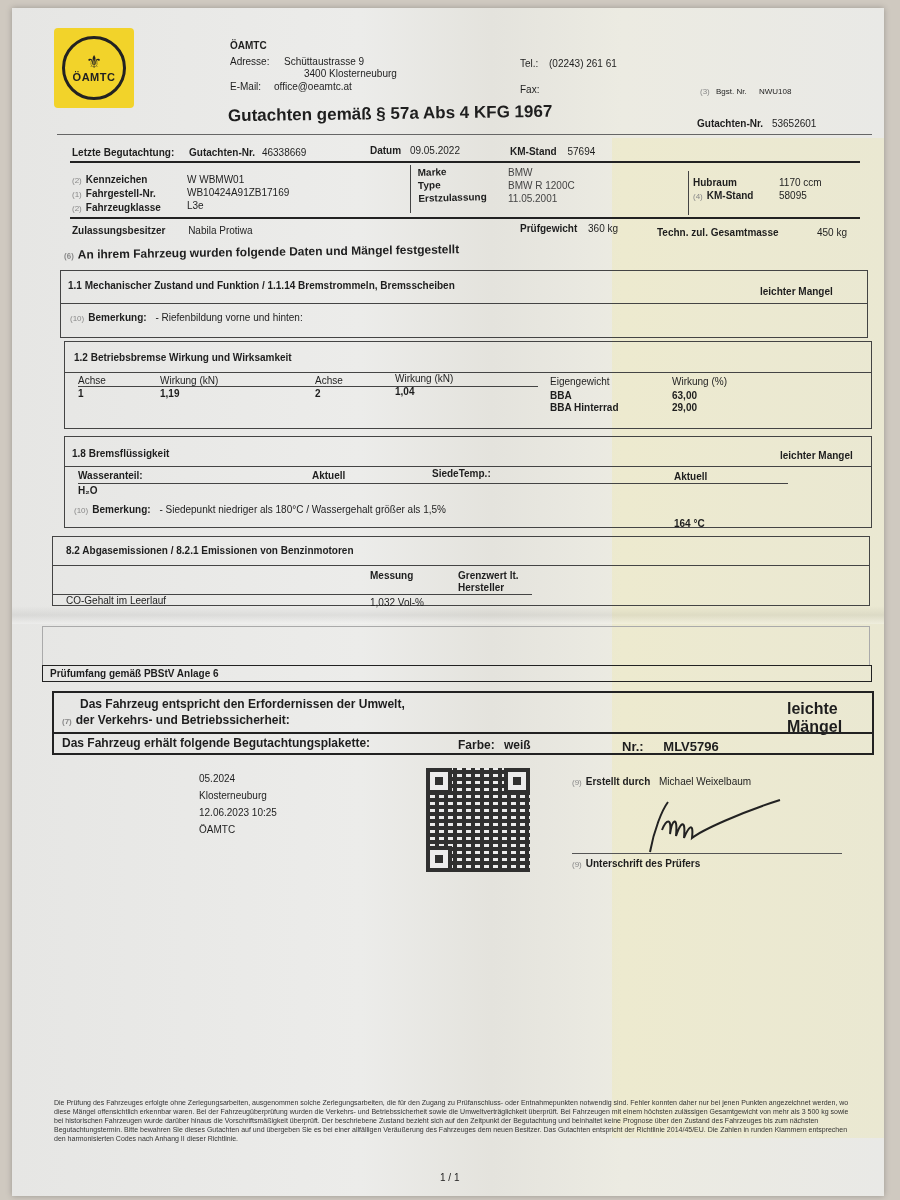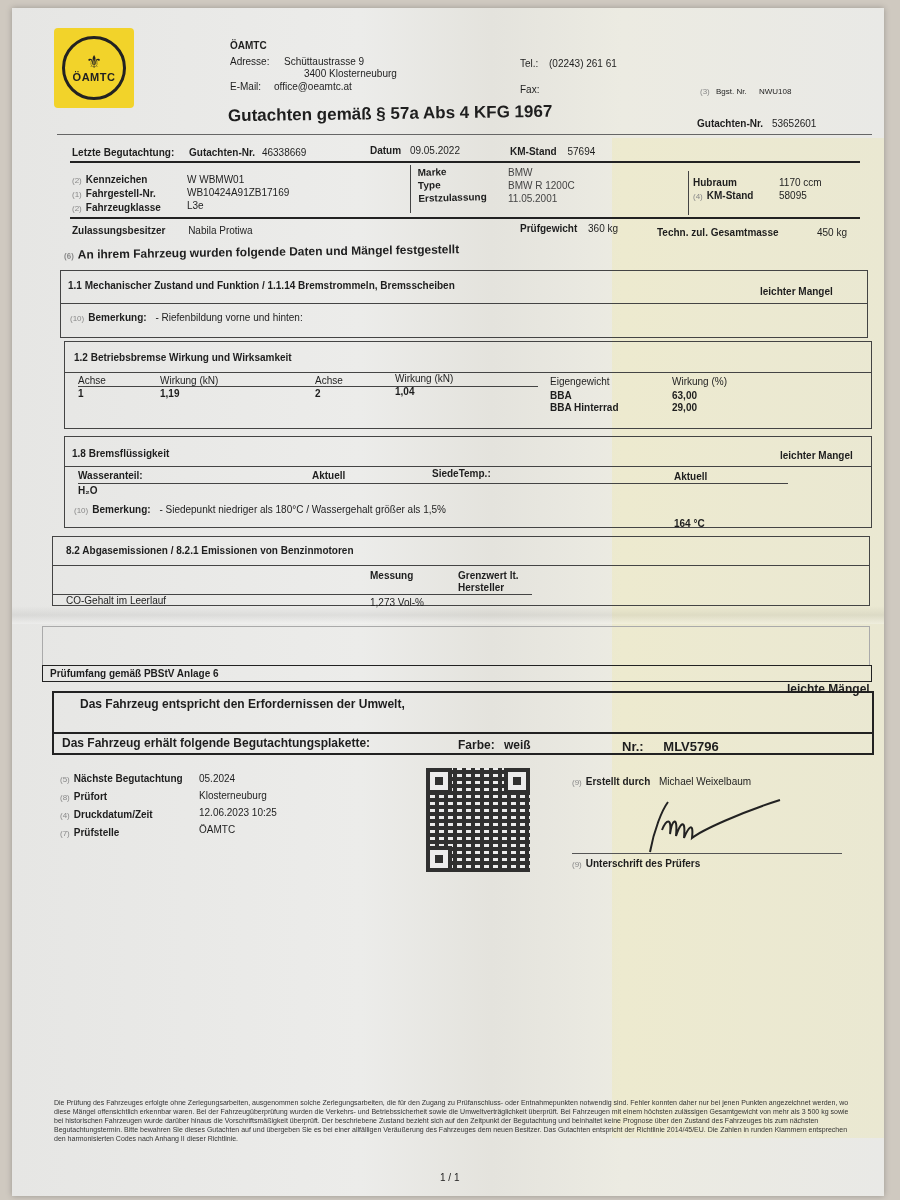--- a/index.html
+++ b/index.html
@@ -213,49 +213,44 @@
     <span style="margin-left:6px;">- Siedepunkt niedriger als 180°C / Wassergehalt größer als 1,5%</span>
   </div>
 
   <div class="box" style="left:40px; top:528px; width:818px; height:70px;"></div>
   <div class="abs small label" style="left:54px; top:537px;">8.2 Abgasemissionen / 8.2.1 Emissionen von Benzinmotoren</div>
   <div class="row-line" style="left:40px; top:557px; width:818px;"></div>
   <div class="abs small label" style="left:358px; top:562px;">Messung</div>
   <div class="abs small label" style="left:446px; top:562px; width:70px; line-height:12px;">Grenzwert lt. Hersteller</div>
   <div class="row-line" style="left:40px; top:586px; width:480px;"></div>
   <div class="abs small" style="left:54px; top:587px;">CO-Gehalt im Leerlauf</div>
-  <div class="abs small" style="left:358px; top:589px;">1,273 Vol-%</div>
+  <div class="abs small" style="left:358px; top:589px;">1,032 Vol-%</div>
 
   <div class="box" style="left:30px; top:618px; width:828px; height:40px; border-color:#aaa;"></div>
 
   <div class="box" style="left:30px; top:657px; width:830px; height:17px; border:1.5px solid #222;"></div>
   <div class="abs small label" style="left:38px; top:660px;">Prüfumfang gemäß PBStV Anlage 6</div>
 
   <div class="box" style="left:40px; top:683px; width:822px; height:64px; border:2px solid #222;"></div>
   <div class="abs" style="left:50px; top:688px; font-size:12px; font-weight:bold; line-height:16px;">
     <div style="padding-left:18px;">Das Fahrzeug entspricht den Erfordernissen der Umwelt,</div>
-  </div>
-  <div class="abs" style="left:752px; top:674px; font-size:12px; font-weight:bold;padding-left:23px;">leichte Mängel</div>
+    <div><span class="num">(7)</span><span>der Verkehrs- und Betriebssicherheit:</span></div>
+  </div>
+  <div class="abs" style="left:752px; top:692px; font-size:16px; font-weight:bold;padding-left:23px;">leichte Mängel</div>
   <div class="row-line" style="left:40px; top:724px; width:822px; height:2px; background:#222;"></div>
   <div class="abs" style="left:50px; top:728px; font-size:12px; font-weight:bold;">Das Fahrzeug erhält folgende Begutachtungsplakette:</div>
   <div class="abs" style="left:446px; top:730px; font-size:12px; font-weight:bold;">
     <span>Farbe:</span>
     <span style="margin-left:6px;">weiß</span>
   </div>
   <div class="abs" style="left:610px; top:731px; font-size:13px; font-weight:bold;">
     <span>Nr.:</span>
     <span style="margin-left:16px;">MLV5796</span>
   </div>
 
-  <div class="abs small" style="left:48px; top:762px; line-height:17px;">
-    <div><span class="num">(5)</span><span class="label">Nächste Begutachtung</span></div>
-    <div><span class="num">(8)</span><span class="label">Prüfort</span></div>
-    <div><span class="num">(4)</span><span class="label">Druckdatum/Zeit</span></div>
-    <div><span class="num">(7)</span><span class="label">Prüfstelle</span></div>
-  </div>
   <div class="abs small" style="left:187px; top:762px; line-height:17px;">
     <div>05.2024</div>
     <div>Klosterneuburg</div>
     <div>12.06.2023 10:25</div>
     <div>ÖAMTC</div>
   </div>
 
   <div class="qr">
     <div class="qr-finder" style="left:0; top:0;"></div>
     <div class="qr-finder" style="right:0; top:0;"></div>

